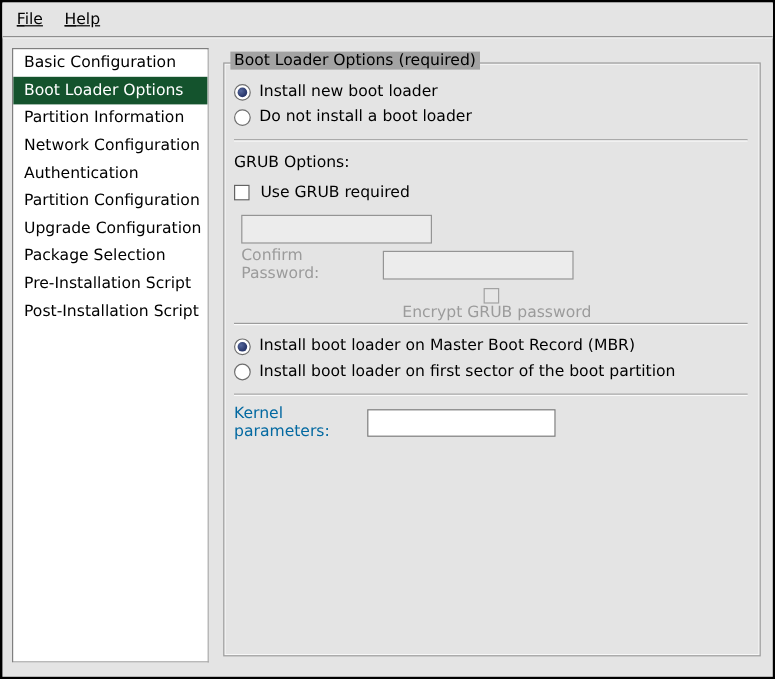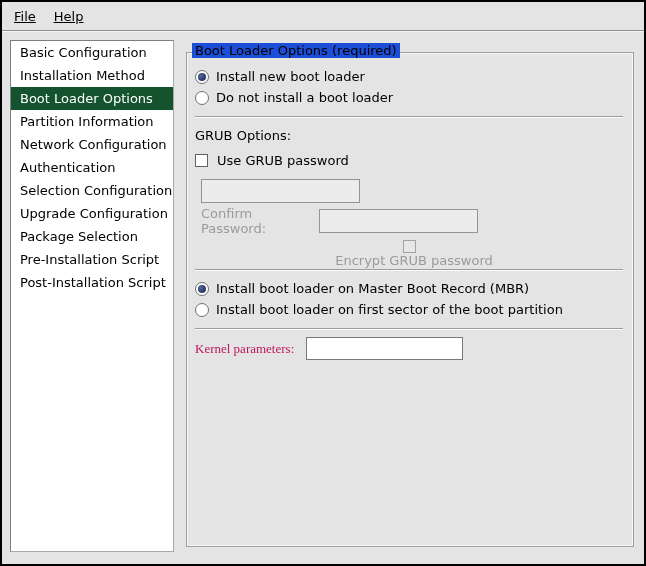--- a/index.html
+++ b/index.html
@@ -56,21 +56,21 @@
   .frame {
     position: absolute;
     top: 6px; left: 0; right: 0; bottom: 6px;
     border: 1px solid #9d9d9d;
     box-shadow: inset 0 0 0 1px #f7f7f7;
     padding: 13px 10px 10px 8px;
   }
   .frame-label {
     position: absolute;
     top: -3px; left: 6px;
-    background: #1d4ed8;
+    background: #a3a3a3;
     padding: 0 3px;
     z-index: 2;
     white-space: nowrap;
   }
   
   .row { display: flex; align-items: center; height: 21px; cursor: default; }
   .row.disabled { color: #9b9b9b; }
   .section-label { height: 21px; line-height: 21px; margin-top: 2px; }
   .separator {
     height: 2px;
@@ -119,46 +119,45 @@
   }
   .entry.enabled {
     background: #fff;
     border: 1px solid #7a7a7a;
     height: 23px;
     width: 157px;
   }
   .field-row { display: flex; align-items: center; margin: 0 0 9px 6px; }
   .field-label { width: 118px; flex-shrink: 0; }
   .kernel-row { display: flex; align-items: center; margin-top: 3px; }
-  .kernel-row .field-label { width: 111px; color: #be185d; font-family: Liberation Serif, serif; }
+  .kernel-row .field-label { width: 111px; color: #0369a1; }
   .indent-sm { margin-left: 10px; flex-direction: column; }
   .mt4 { margin-top: 4px; }
 </style>
 </head>
 <body>
 
 <div class="menubar">
   <div class="menu-item">
     <span class="mnemonic">F</span><span>ile</span>
   </div>
   <div class="menu-item">
     <span class="mnemonic">H</span><span>elp</span>
   </div>
 </div>
 
 <div class="content">
 
   <div class="sidebar">
     <div class="side-item">Basic Configuration</div>
-    <div class="side-item">Installation Method</div>
     <div class="side-item selected">Boot Loader Options</div>
     <div class="side-item">Partition Information</div>
     <div class="side-item">Network Configuration</div>
     <div class="side-item">Authentication</div>
-    <div class="side-item">Selection Configuration</div>
+    <div class="side-item">Partition Configuration</div>
     <div class="side-item">Upgrade Configuration</div>
     <div class="side-item">Package Selection</div>
     <div class="side-item">Pre-Installation Script</div>
     <div class="side-item">Post-Installation Script</div>
   </div>
 
   <div class="frame-wrap">
     <div class="frame-label">Boot Loader Options (required)</div>
     <div class="frame">
 
@@ -170,21 +169,21 @@
         <span class="radio"></span>
         <span>Do not install a boot loader</span>
       </div>
 
       <div class="separator"></div>
 
       <div class="section-label">GRUB Options:</div>
 
       <div class="row mt4">
         <span class="checkbox"></span>
-        <span>Use GRUB password</span>
+        <span>Use GRUB required</span>
       </div>
 
       <div class="field-row row disabled" style="margin-top:9px;">
         <input class="entry" type="password" disabled="" value="" style="">
       </div>
       <div class="field-row row disabled">
         <span class="field-label">Confirm Password:</span>
         <input class="entry" type="password" disabled="" value="" style="">
       </div>
 

